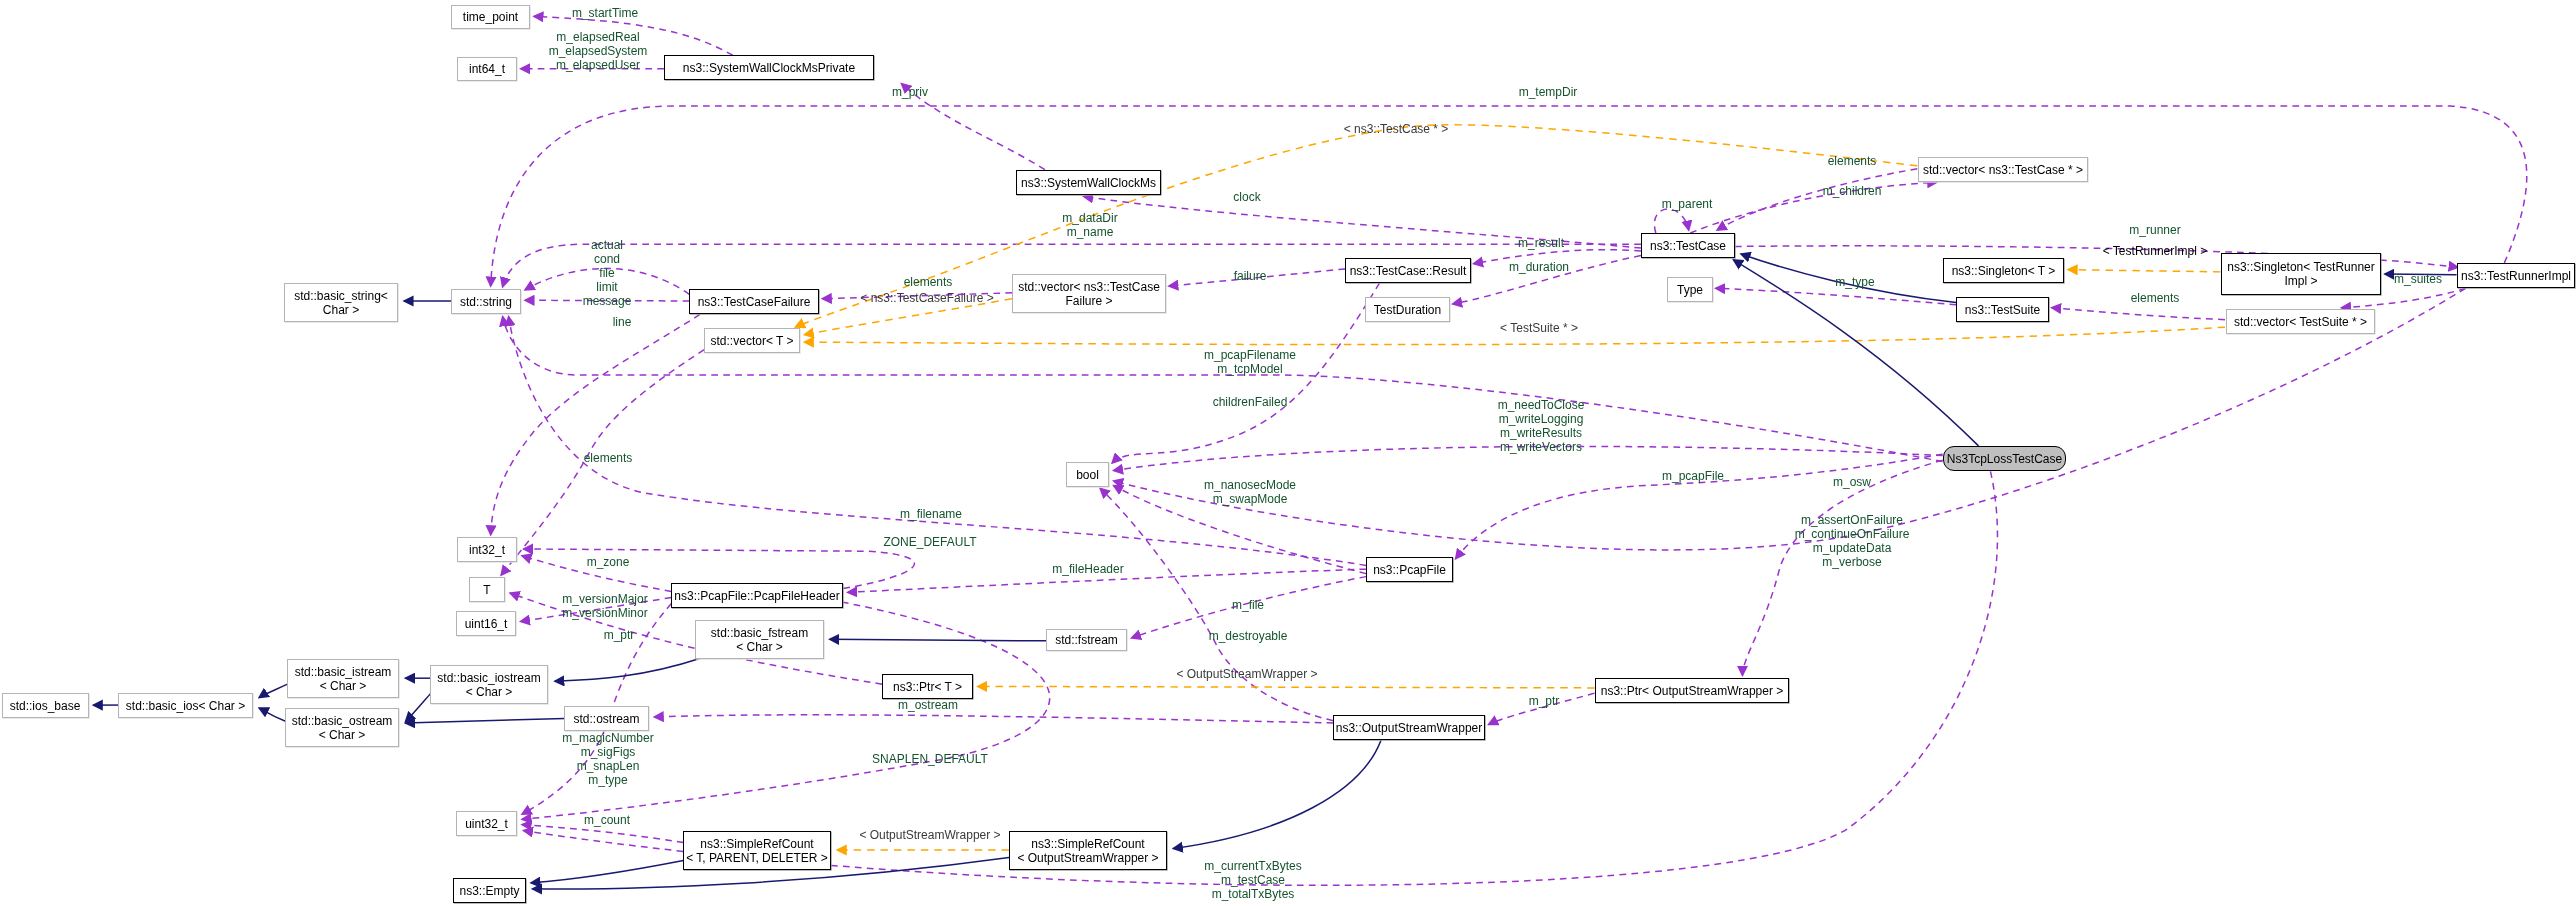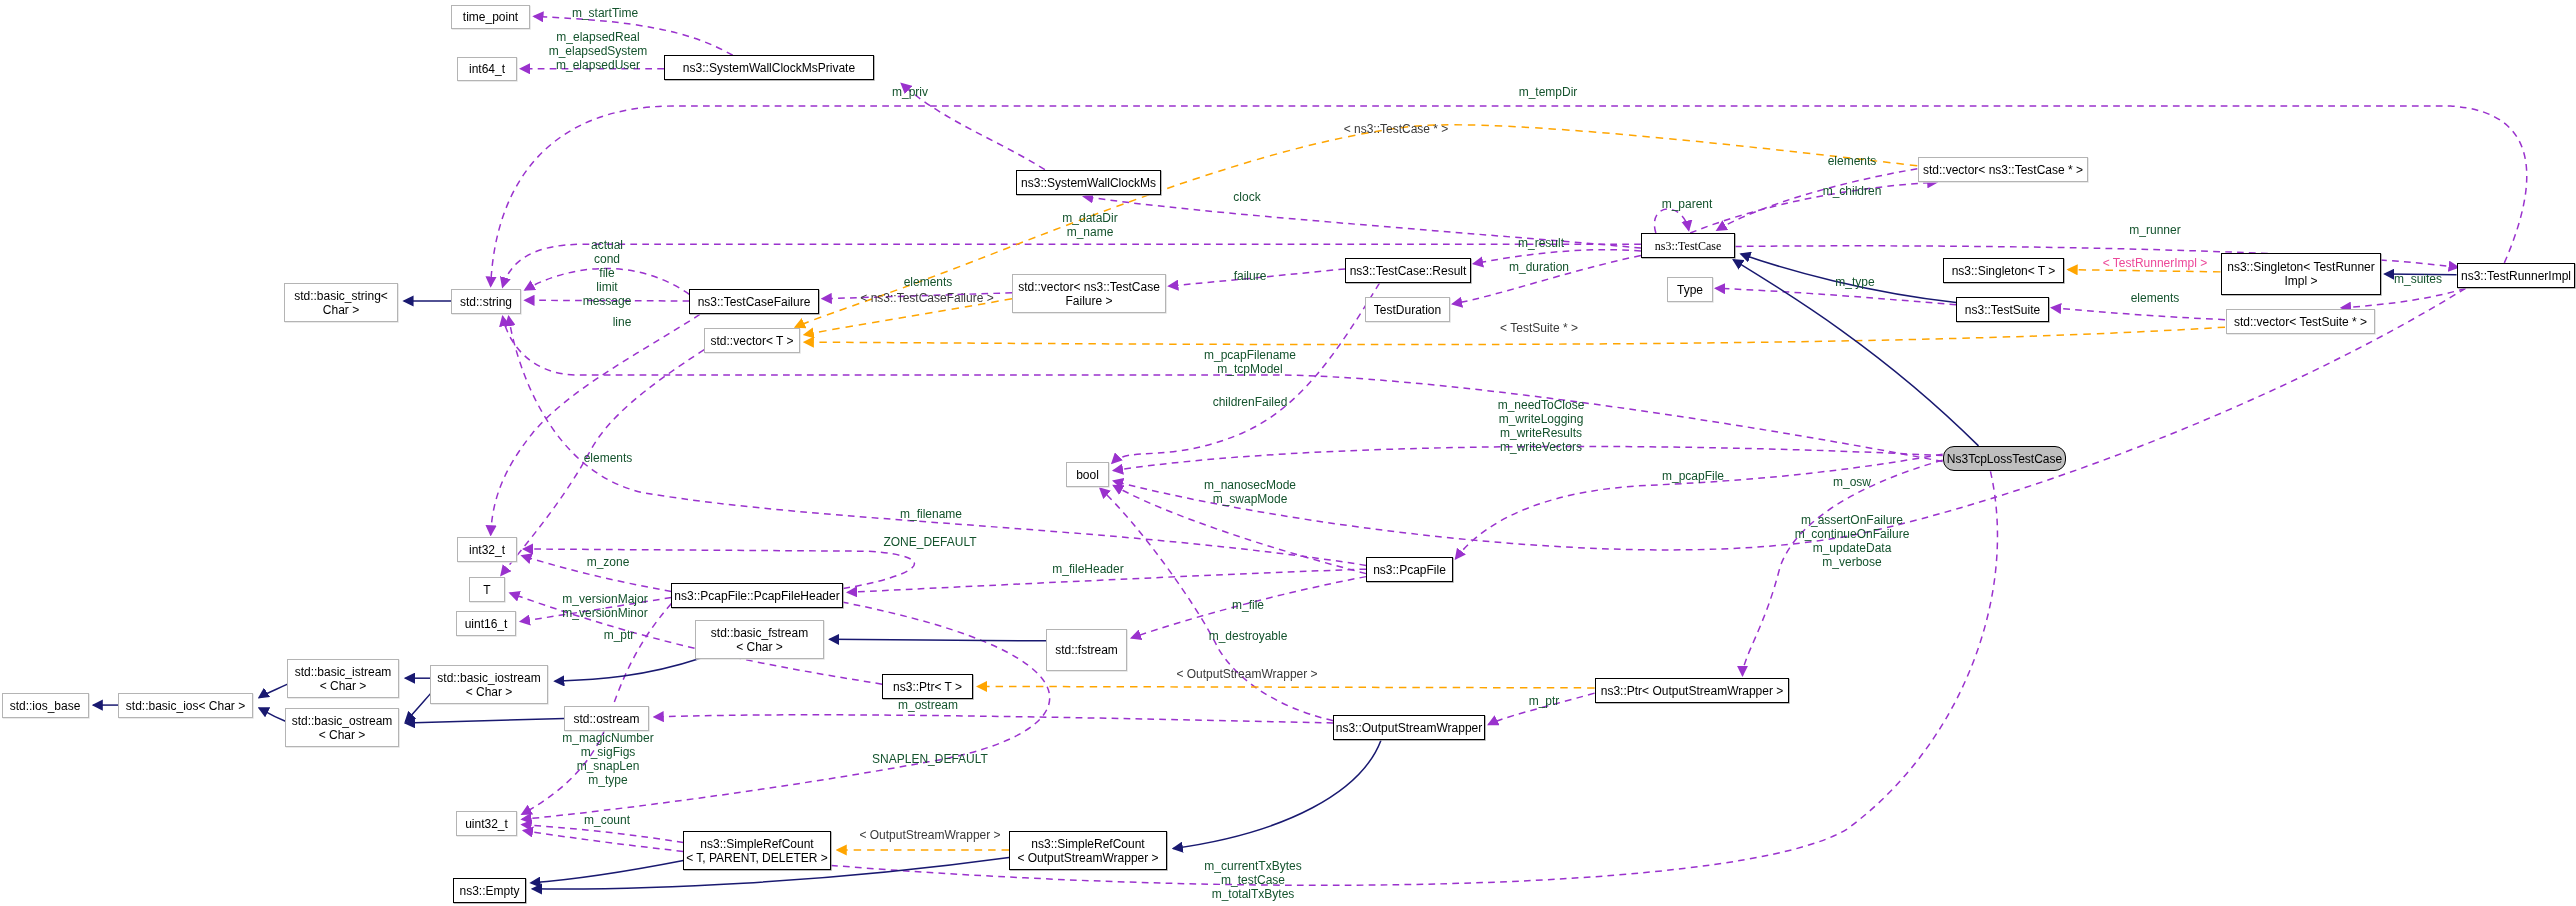--- a/index.html
+++ b/index.html
@@ -100,21 +100,21 @@
         <path d="M1350,1148 C1102,1182 862,1192 712,1190" class="edge inheritance" marker-end="url(#arr-inheritance)"></path>
         <path d="M914,1152 C832,1168 762,1178 710,1182" class="edge inheritance" marker-end="url(#arr-inheritance)"></path>
       </g>
   </svg>
   <div id="node-layer">
       <div class="node plain" style="left: 451px; top: 4.5px; width: 79px; height: 24px;">time_point</div>
       <div class="node plain" style="left: 457px; top: 57px; width: 60px; height: 24px;">int64_t</div>
       <div class="node bold" style="left: 664px; top: 55px; width: 210px; height: 25.4px;">ns3::SystemWallClockMsPrivate</div>
       <div class="node bold" style="left: 1016px; top: 170px; width: 145px; height: 25.4px;">ns3::SystemWallClockMs</div>
       <div class="node plain" style="left: 1918px; top: 157px; width: 170px; height: 25.4px;">std::vector&lt; ns3::TestCase * &gt;</div>
-      <div class="node bold" style="left: 1641px; top: 233px; width: 94px; height: 25.4px; font-family: Liberation Serif, serif;">ns3::TestCase</div>
+      <div class="node bold" style="left: 1641px; top: 233px; width: 94px; height: 25.4px;">ns3::TestCase</div>
       <div class="node bold" style="left: 1345px; top: 258px; width: 126px; height: 25.4px;">ns3::TestCase::Result</div>
       <div class="node plain" style="left: 1365px; top: 297px; width: 85px; height: 25.4px;">TestDuration</div>
       <div class="node plain" style="left: 1667px; top: 277px; width: 46px; height: 25.4px;">Type</div>
       <div class="node bold" style="left: 1943px; top: 258px; width: 121px; height: 25.4px;">ns3::Singleton&lt; T &gt;</div>
       <div class="node bold" style="left: 2221px; top: 253px; width: 160px; height: 42px;">ns3::Singleton&lt; TestRunner
 Impl &gt;</div>
       <div class="node bold" style="left: 2457px; top: 263px; width: 118px; height: 25.4px;">ns3::TestRunnerImpl</div>
       <div class="node bold" style="left: 1956px; top: 297px; width: 93px; height: 25.4px;">ns3::TestSuite</div>
       <div class="node plain" style="left: 2226px; top: 309px; width: 149px; height: 25.4px;">std::vector&lt; TestSuite * &gt;</div>
       <div class="node plain" style="left: 284px; top: 283px; width: 114px; height: 39px;">std::basic_string&lt;
@@ -125,21 +125,21 @@
 Failure &gt;</div>
       <div class="node plain" style="left: 704px; top: 328px; width: 96px; height: 25.4px;">std::vector&lt; T &gt;</div>
       <div class="node plain" style="left: 1066px; top: 462px; width: 43px; height: 25.4px;">bool</div>
       <div class="node highlight" style="left: 1943px; top: 446px; width: 123px; height: 25.4px; border-radius: 11px;">Ns3TcpLossTestCase</div>
       <div class="node plain" style="left: 457px; top: 537px; width: 60px; height: 25.4px;">int32_t</div>
       <div class="node plain" style="left: 469px; top: 577px; width: 36px; height: 25.4px;">T</div>
       <div class="node bold" style="left: 671px; top: 583px; width: 172px; height: 25.4px;">ns3::PcapFile::PcapFileHeader</div>
       <div class="node plain" style="left: 456px; top: 611px; width: 60px; height: 25.4px;">uint16_t</div>
       <div class="node plain" style="left: 695px; top: 620px; width: 129px; height: 39px;">std::basic_fstream
 &lt; Char &gt;</div>
-      <div class="node plain" style="left: 1046px; top: 629px; width: 81px; height: 42px;">std::fstream</div>
+      <div class="node plain" style="left: 1046px; top: 629px; width: 81px; height: 22px;">std::fstream</div>
       <div class="node bold" style="left: 1366px; top: 557px; width: 87px; height: 25.4px;">ns3::PcapFile</div>
       <div class="node plain" style="left: 1.5px; top: 693px; width: 87px; height: 25.4px;">std::ios_base</div>
       <div class="node plain" style="left: 118px; top: 693px; width: 135px; height: 25.4px;">std::basic_ios&lt; Char &gt;</div>
       <div class="node plain" style="left: 287px; top: 659px; width: 112px; height: 39px;">std::basic_istream
 &lt; Char &gt;</div>
       <div class="node plain" style="left: 430px; top: 665px; width: 118px; height: 39px;">std::basic_iostream
 &lt; Char &gt;</div>
       <div class="node plain" style="left: 285px; top: 708px; width: 114px; height: 39px;">std::basic_ostream
 &lt; Char &gt;</div>
       <div class="node plain" style="left: 564px; top: 706px; width: 85px; height: 25.4px;">std::ostream</div>
@@ -212,18 +212,18 @@
 m_snapLen
 m_type</div>
       <div class="edge-label" style="left: 930px; top: 752px;">SNAPLEN_DEFAULT</div>
       <div class="edge-label" style="left: 607px; top: 813px;">m_count</div>
       <div class="edge-label" style="left: 1253px; top: 859px;">m_currentTxBytes
 m_testCase
 m_totalTxBytes</div>
       <div class="edge-label" style="left: 1396px; top: 122px; color: rgb(58, 58, 58);">&lt; ns3::TestCase * &gt;</div>
       <div class="edge-label" style="left: 1539px; top: 321px; color: rgb(58, 58, 58);">&lt; TestSuite * &gt;</div>
       <div class="edge-label" style="left: 927px; top: 291px; color: rgb(58, 58, 58);">&lt; ns3::TestCaseFailure &gt;</div>
-      <div class="edge-label" style="left: 2155px; top: 256px; color: #ec4899;">&lt; TestRunnerImpl &gt;</div>
+      <div class="edge-label" style="left: 2155px; top: 244px; color: #000000;">&lt; TestRunnerImpl &gt;</div>
       <div class="edge-label" style="left: 1247px; top: 667px; color: rgb(58, 58, 58);">&lt; OutputStreamWrapper &gt;</div>
       <div class="edge-label" style="left: 930px; top: 828px; color: rgb(58, 58, 58);">&lt; OutputStreamWrapper &gt;</div>
     </div>
 </div>
 
 
 </body></html>

